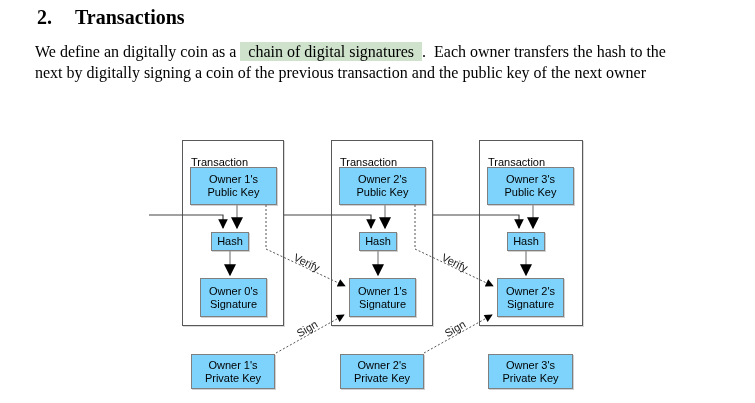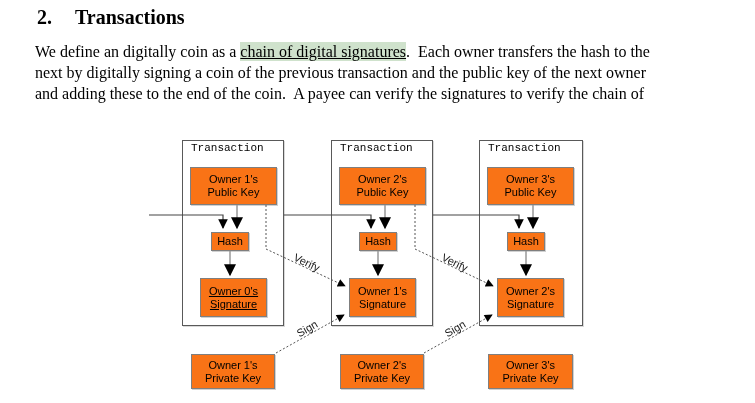--- a/index.html
+++ b/index.html
@@ -4,45 +4,44 @@
 <style>
   html,body{margin:0;padding:0;background:#fff;}
   .page{
     position:relative;width:755px;height:403px;background:#fff;overflow:hidden;
     font-family:"Liberation Serif", serif;color:#000;
   }
   .heading{position:absolute;left:37px;top:6px;font-size:20px;font-weight:bold;white-space:pre;}
   .heading .num{display:inline-block;margin-right:23px;}
   .para{position:absolute;left:35px;top:41px;width:700px;font-size:16px;line-height:21px;}
   .para .pline{white-space:pre;}
-  .hl{background:#cfe2cc;padding:1px 0;text-decoration:underline;}
+  .hl{background:#cfe2cc;padding:1px 8px;}
   
-  .box{position:absolute;box-sizing:border-box;background:#f97316;border:1px solid #7f7f7f;
+  .box{position:absolute;box-sizing:border-box;background:#7dd3fc;border:1px solid #7f7f7f;
        box-shadow:1px 1px 0 rgba(0,0,0,0.18);
        font-family:"Liberation Sans", sans-serif;font-size:11px;line-height:13px;
        color:#000;text-align:center;display:flex;align-items:center;justify-content:center;
        white-space:pre-line;z-index:2;}
   .outer{position:absolute;box-sizing:border-box;border:1px solid #595959;background:transparent;
        box-shadow:1px 1px 0 rgba(0,0,0,0.15);z-index:1;}
-  .outer .tlabel{position:absolute;left:8px;top:1px;font-family:Liberation Mono, monospace;
+  .outer .tlabel{position:absolute;left:8px;top:15px;font-family:Liberation Sans, sans-serif;
        font-size:11px;color:#000;white-space:nowrap;}
   svg.overlay{position:absolute;left:0;top:0;z-index:3;pointer-events:none;}
   svg text{font-family:"Liberation Sans", sans-serif;font-size:11px;fill:#222;}
 </style>
 </head>
 <body>
 
 <div class="page">
 
   <div class="heading"><span class="num">2.</span><span>Transactions</span></div>
 
   <div class="para">
     <div class="pline"><span>We define an digitally coin as a </span><span class="hl">chain of digital signatures</span><span>.  Each owner transfers the hash to the</span></div>
     <div class="pline">next by digitally signing a coin of the previous transaction and the public key of the next owner</div>
-    <div class="pline">and adding these to the end of the coin.  A payee can verify the signatures to verify the chain of</div>
   </div>
 
   <div class="outer" style="left:182px;top:140px;width:102px;height:186px;">
     <span class="tlabel">Transaction</span>
   </div>
   <div class="outer" style="left:331px;top:140px;width:102px;height:186px;">
     <span class="tlabel">Transaction</span>
   </div>
   <div class="outer" style="left:479px;top:140px;width:104px;height:186px;">
     <span class="tlabel">Transaction</span>
@@ -52,21 +51,21 @@
 Public Key</div>
   <div class="box" style="left:339px;top:167px;width:87px;height:38px;">Owner 2's
 Public Key</div>
   <div class="box" style="left:487px;top:167px;width:87px;height:38px;">Owner 3's
 Public Key</div>
 
   <div class="box" style="left:211px;top:232px;width:38px;height:19px;">Hash</div>
   <div class="box" style="left:359px;top:232px;width:38px;height:19px;">Hash</div>
   <div class="box" style="left:507px;top:232px;width:38px;height:19px;">Hash</div>
 
-  <div class="box" style="left:200px;top:278px;width:67px;height:39px;text-decoration:underline;">Owner 0's
+  <div class="box" style="left:200px;top:278px;width:67px;height:39px;">Owner 0's
 Signature</div>
   <div class="box" style="left:349px;top:278px;width:67px;height:39px;">Owner 1's
 Signature</div>
   <div class="box" style="left:497px;top:278px;width:67px;height:39px;">Owner 2's
 Signature</div>
 
   <div class="box" style="left:191px;top:354px;width:84px;height:35px;">Owner 1's
 Private Key</div>
   <div class="box" style="left:340px;top:354px;width:84px;height:35px;">Owner 2's
 Private Key</div>

